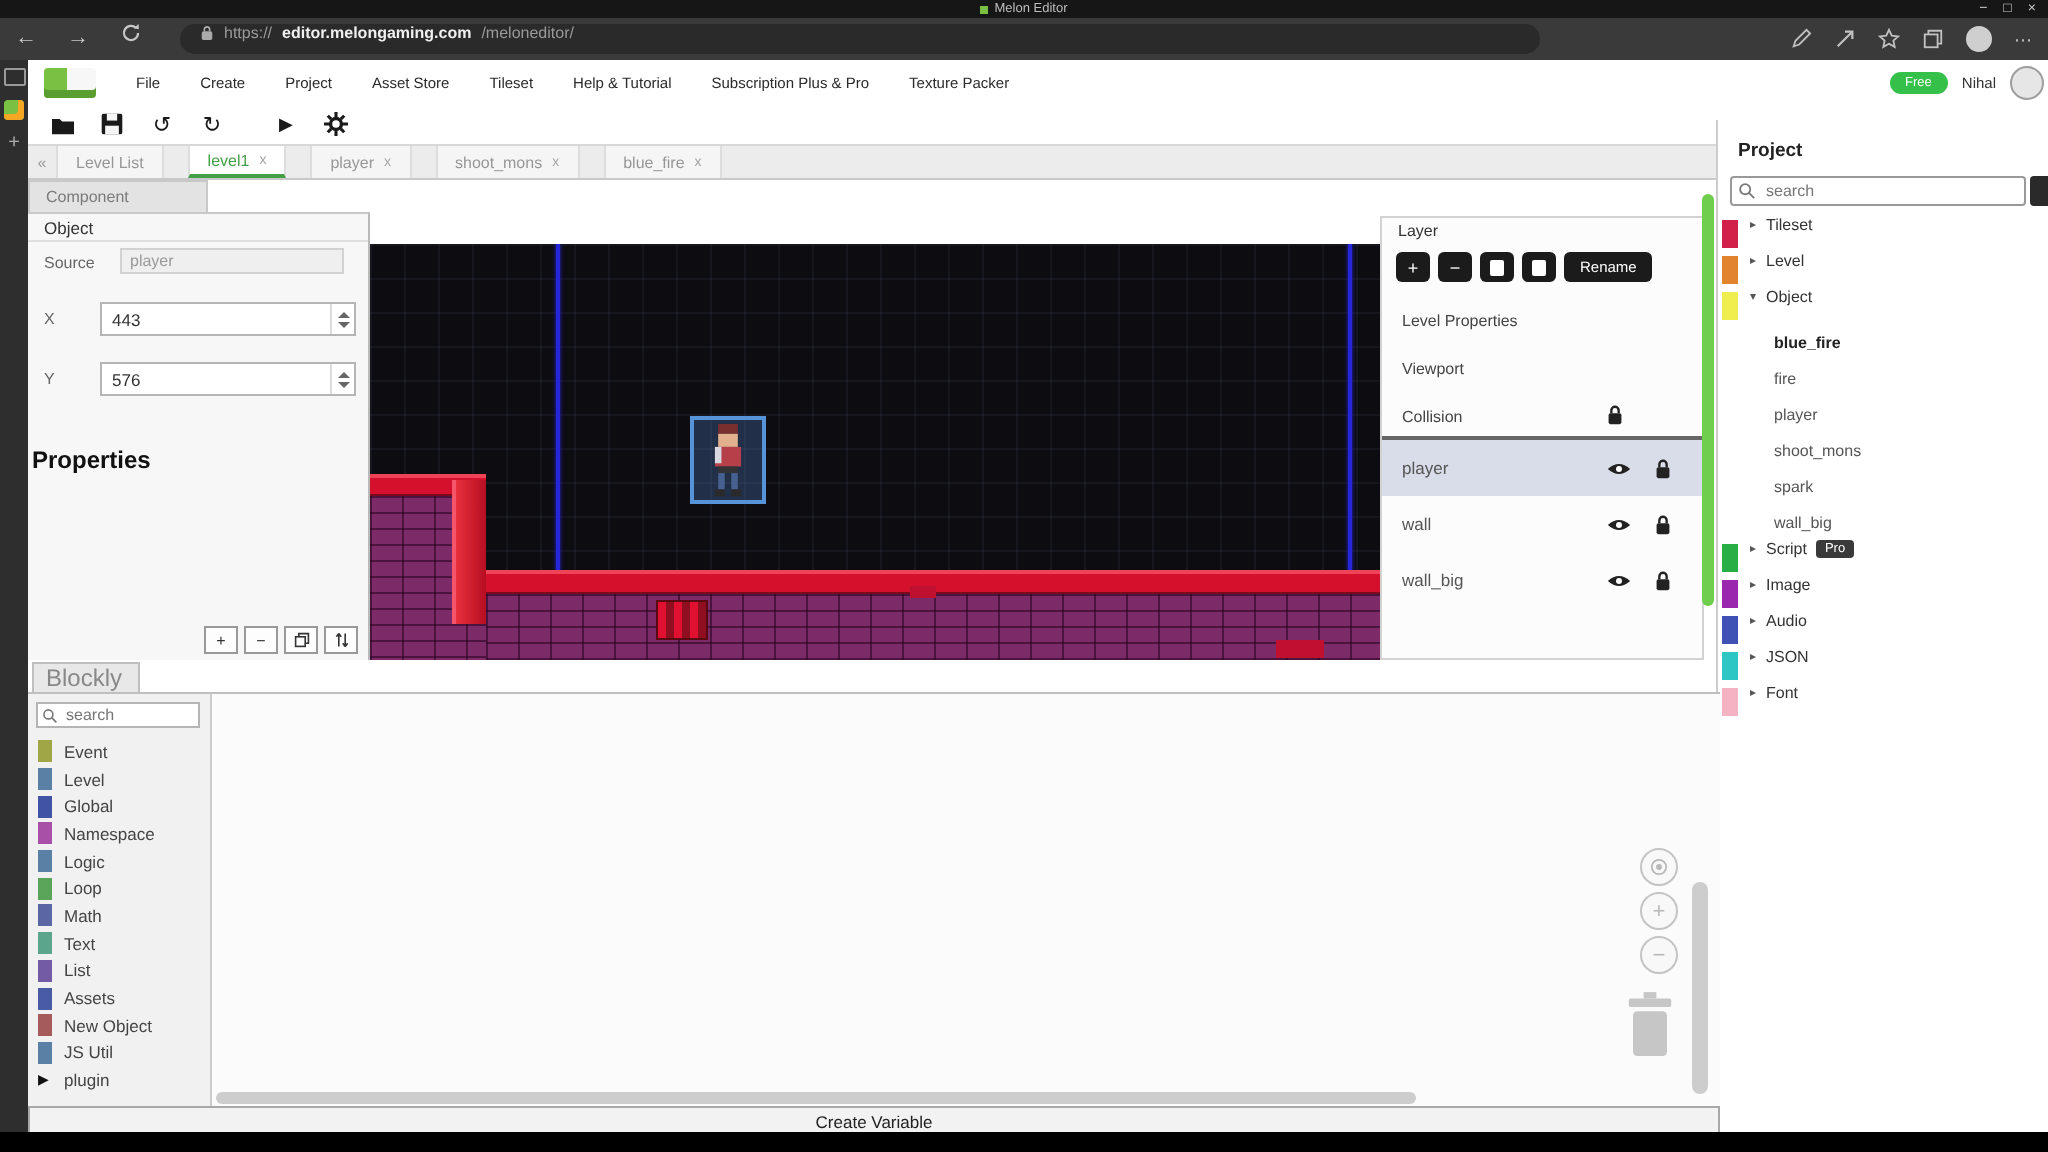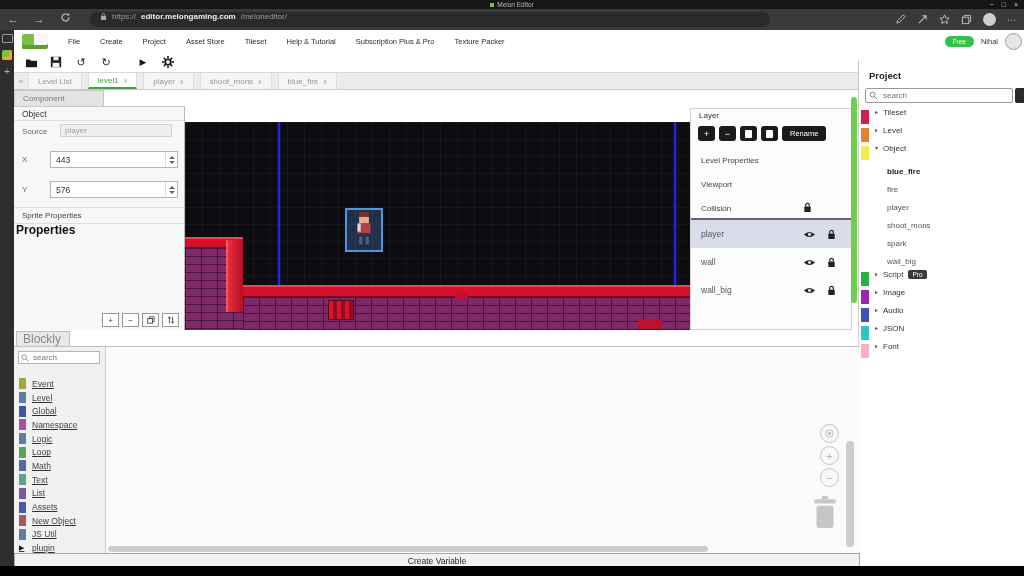--- a/index.html
+++ b/index.html
@@ -33,21 +33,21 @@
   .pill{background:#35c04a;color:#fff;font-size:6.5px;border-radius:7px;padding:2px 8px;}
   #username{font-size:7.5px;color:#333;}
   .avatar2{width:15px;height:15px;border-radius:50%;background:#e6e6e6;border:1px solid #9e9e9e;}
   #app-toolbar{left:14px;top:52px;width:846px;height:20px;display:flex;align-items:center;gap:11px;padding-left:10px;box-sizing:border-box;}
   .tool{width:14px;height:14px;display:flex;align-items:center;justify-content:center;font-size:11px;color:#1a1a1a;}
   
   #tabrow{left:14px;top:72px;width:846px;height:18px;background:#ececec;border-top:1px solid #d8d8d8;
      border-bottom:1px solid #c9c9c9;display:flex;align-items:stretch;box-sizing:border-box;}
   #tab-collapse{width:14px;color:#999;font-size:8px;display:flex;align-items:center;justify-content:center;}
   .tab{display:flex;align-items:center;gap:5px;padding:0 9px;font-size:8px;color:#979797;background:#f5f5f5;
-     border-right:1px solid #ddd;border-left:1px solid #ddd;margin-right:6px;}
+     border-right:1px solid #ddd;border-left:1px solid #ddd;margin-right:12px;}
   .tab .x{color:#a5a5a5;font-size:7px;}
   .tab.active{background:#ffffff;color:#43a047;border-bottom:2px solid #43a047;}
   
   #component-tab{left:14px;top:90px;width:90px;height:16px;background:#e3e3e3;border:1px solid #c8c8c8;border-bottom:none;
      font-size:8px;color:#7a7a7a;display:flex;align-items:center;padding-left:8px;box-sizing:border-box;}
   #left-panel{left:14px;top:106px;width:171px;height:224px;background:#f7f7f7;border-right:1px solid #b9b9b9;
      border-top:1px solid #c8c8c8;box-sizing:border-box;}
   #obj-header{position:absolute;left:0;top:0;width:100%;height:14px;border-bottom:1px solid #e0e0e0;
      font-size:8.5px;color:#333;padding:2px 0 0 8px;box-sizing:border-box;}
   .fld-label{position:absolute;left:8px;font-size:8px;color:#666;}
@@ -115,21 +115,21 @@
   .tree-child.bold{font-weight:bold;color:#222;}
   .pro-badge{background:#3a3a3a;color:#fff;font-size:6.5px;border-radius:2px;padding:1px 4px;margin-left:5px;}
   
   #blockly-tab{left:16px;top:331px;width:54px;height:15px;background:#e8e8e8;border:1px solid #bfbfbf;border-bottom:none;
      font-size:12px;color:#888;display:flex;align-items:center;padding-left:6px;box-sizing:border-box;}
   #flyout{left:14px;top:346px;width:92px;height:207px;background:#f1f1f1;border-right:1px solid #ccc;
      border-top:1px solid #bfbfbf;box-sizing:border-box;}
   #blockly-search{position:absolute;left:4px;top:4px;width:82px;height:13px;background:#fff;border:1px solid #b5b5b5;
      display:flex;align-items:center;padding:0 2px;box-sizing:border-box;gap:2px;}
   #blockly-search input{border:none;outline:none;flex:1;font-size:8px;min-width:0;font-family:"Liberation Sans",sans-serif;background:transparent;color:#333;}
-  #cats{position:absolute;left:0;top:30px;width:100%;text-decoration:underline;}
+  #cats{position:absolute;left:0;top:22px;width:100%;}
   .bk-cat{height:13.7px;display:flex;align-items:center;padding-left:5px;gap:6px;}
   .chip{width:7px;height:11px;flex:0 0 auto;}
   .bk-label{font-size:8.5px;color:#444;white-space:nowrap;}
   .bk-plugin-arrow{font-size:7px;color:#111;width:7px;}
   #workspace{left:106px;top:346px;width:754px;height:207px;background:#fbfbfb;border-top:1px solid #bfbfbf;box-sizing:border-box;}
   .zoomctl{position:absolute;width:17px;height:17px;border:1px solid #c4c4c4;border-radius:50%;background:#f8f8f8;
      color:#b8b8b8;font-size:11px;display:flex;align-items:center;justify-content:center;}
   #vscroll{position:absolute;left:740px;top:94px;width:8px;height:106px;background:#cdcdcd;border-radius:4px;}
   #hscroll{position:absolute;left:2px;top:199px;width:600px;height:6px;background:#cdcdcd;border-radius:3px;}
   #create-variable{left:14px;top:553px;width:846px;height:16px;background:#f2f2f2;border:1px solid #a8a8a8;
@@ -278,21 +278,20 @@
         </span>
     </div>
     <span class="fld-label" style="top:78px;">Y</span>
     <div class="spin" style="top:74px;">
       <input value="576" style="">
       <span class="stepper">
           <span class="tri-up"></span>
           <span class="tri-dn"></span>
         </span>
     </div>
-    <div id="sprite-props">Sprite Properties</div>
     <div id="props-header">Properties</div>
     <div id="mini-toolbar">
       <span class="mini-btn">+</span>
       <span class="mini-btn">−</span>
       <span class="mini-btn">
         <svg width="8" height="8" viewBox="0 0 10 10">
             <rect x="1" y="3" width="6" height="6" fill="none" stroke="#333"></rect>
             <path d="M3 3V1h6v6h-2" fill="none" stroke="#333"></path>
           </svg>
       </span>

